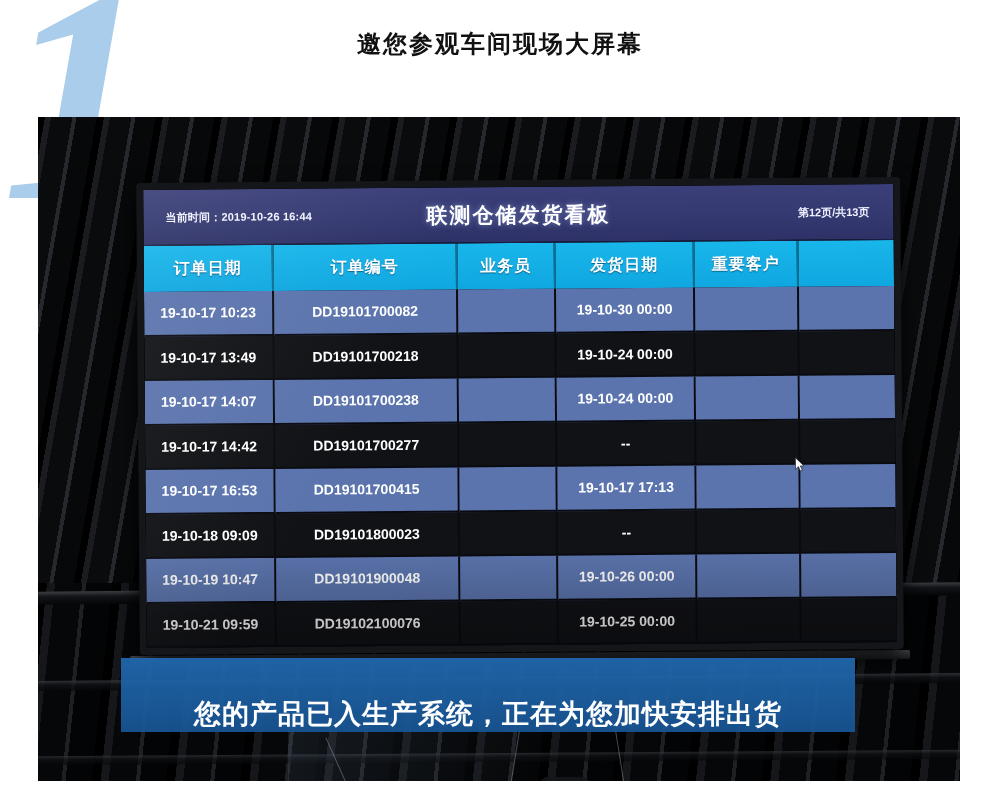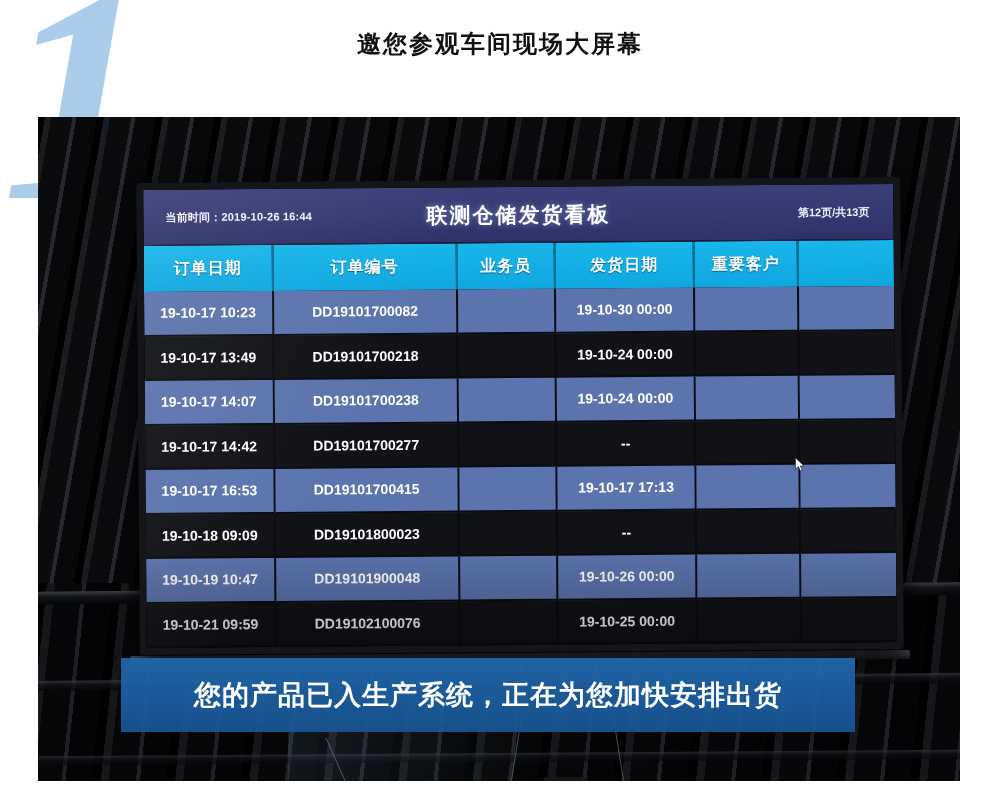--- a/index.html
+++ b/index.html
@@ -228,21 +228,21 @@
     z-index: 9;
     pointer-events: none;
   }
 
   
   .caption-banner {
     position: absolute;
     left: 121px; top: 658px;
     width: 734px; height: 74px;
     background: linear-gradient(180deg, rgba(33,106,177,.92), rgba(24,86,150,.92));
-    display: flex; align-items: center; justify-content: center;
+    display: flex; align-items: flex-end; justify-content: center;
     z-index: 6;
   }
   .caption-text {
     color: #ffffff;
     font-size: 27px;
     font-weight: 700;
     letter-spacing: 1px;
     white-space: nowrap;
   }
 </style>

